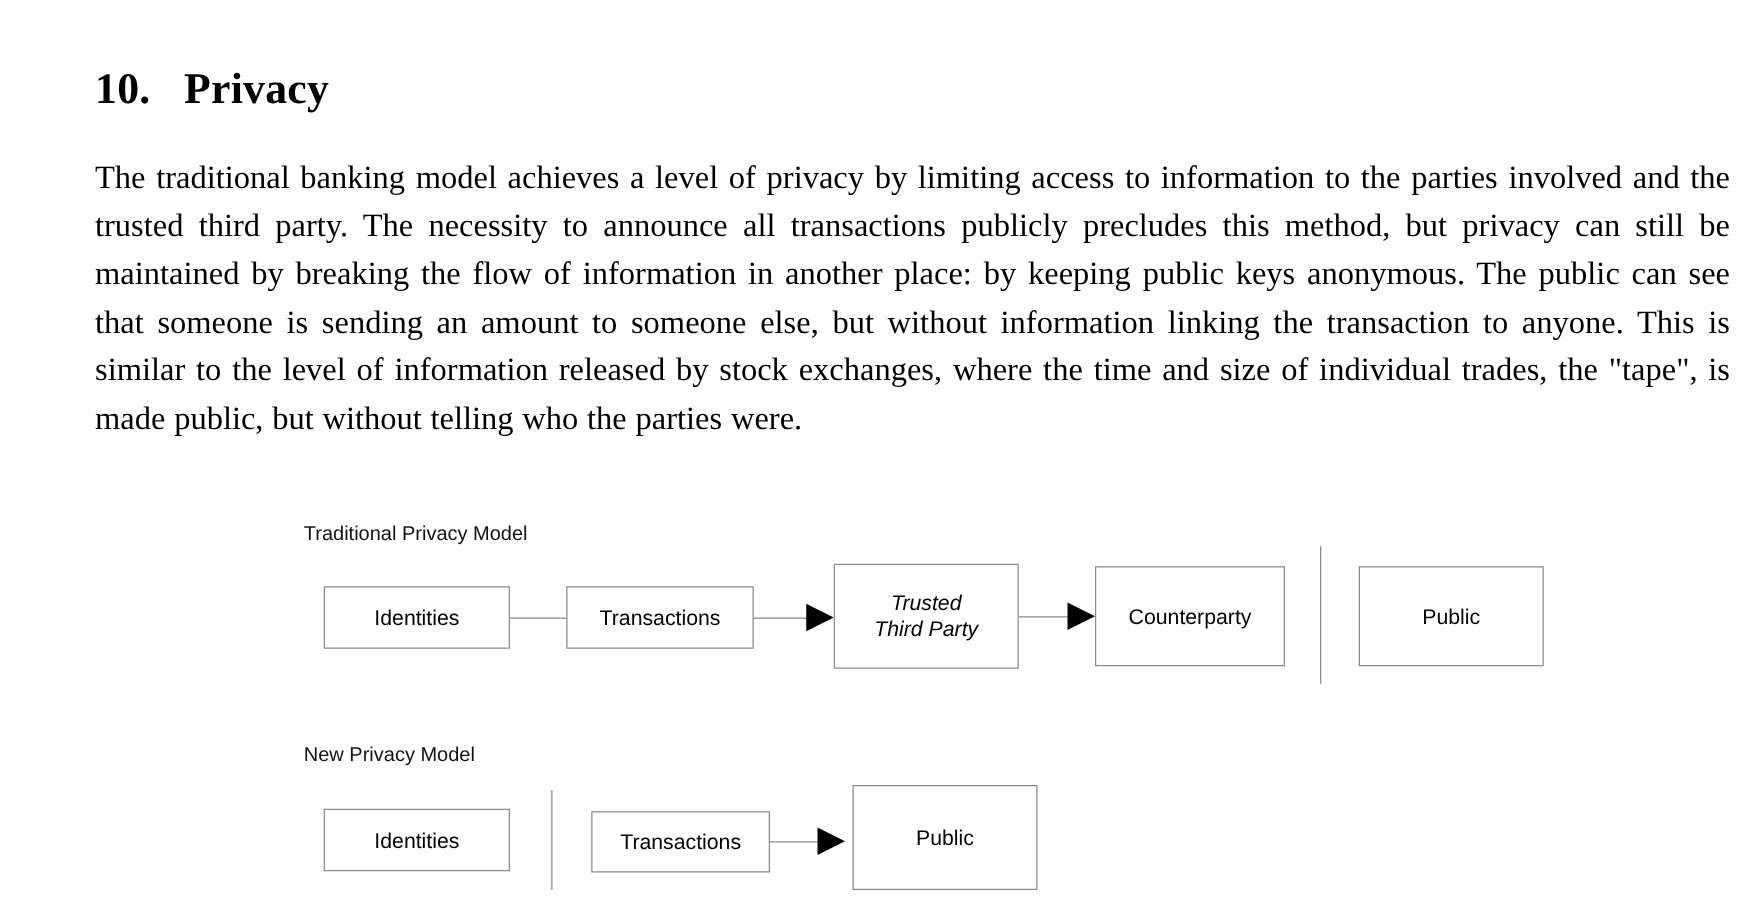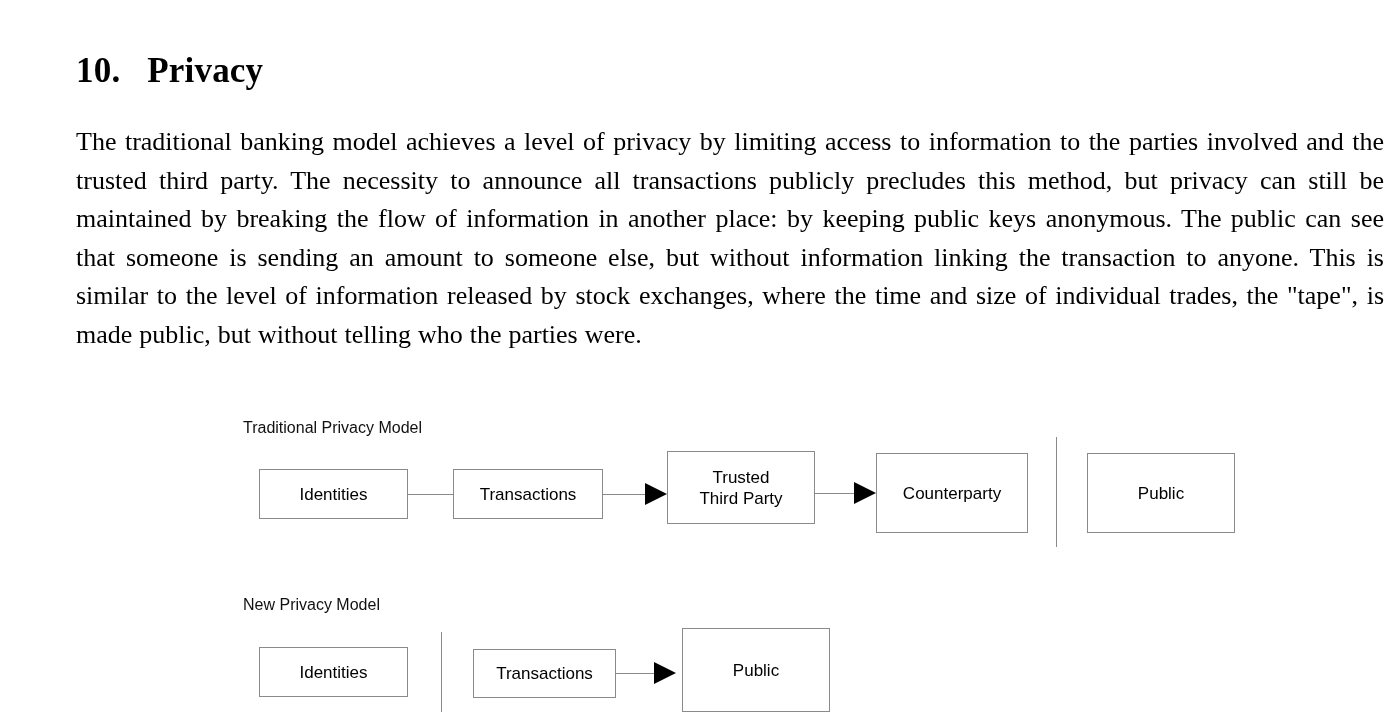--- a/index.html
+++ b/index.html
@@ -112,21 +112,21 @@
 
     <div class="node" style="left:247px; top:469px; width:149px; height:50px;">Identities</div>
 
     <div class="connector" style="left:396px; top:494px; width:45px;"></div>
 
     <div class="node" style="left:441px; top:469px; width:150px; height:50px;">Transactions</div>
 
     <div class="connector" style="left:591px; top:494px; width:44px;"></div>
     <div class="arrowhead" style="left:633px; top:483px;"></div>
 
-    <div class="node" style="left:655px; top:451px; width:148px; height:73px;">Trusted
+    <div class="node" style="left:655px; top:451px; width:148px; height:84px;font-style:italic;">Trusted
 Third Party</div>
 
     <div class="connector" style="left:803px; top:493px; width:41px;"></div>
     <div class="arrowhead" style="left:842px; top:482px;"></div>
 
     <div class="node" style="left:864px; top:453px; width:152px; height:80px;">Counterparty</div>
 
     <div class="divider" style="left:1044px; top:437px; height:110px;"></div>
 
     <div class="node" style="left:1075px; top:453px; width:148px; height:80px;">Public</div>

